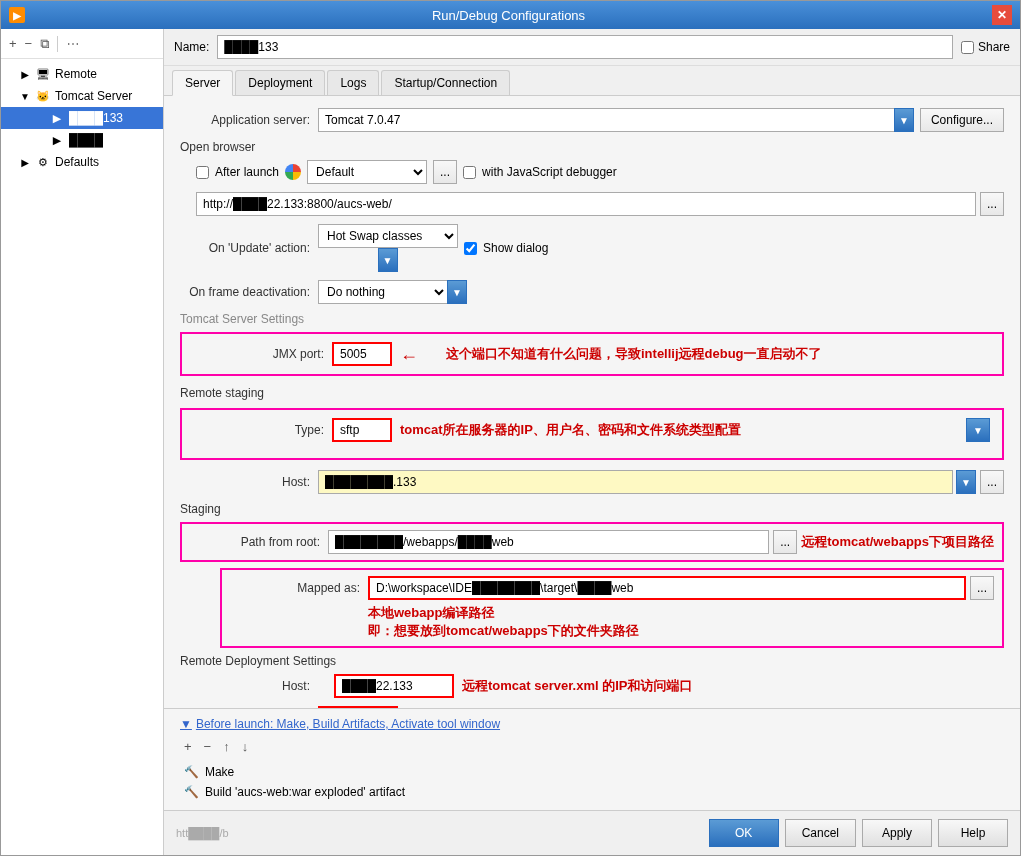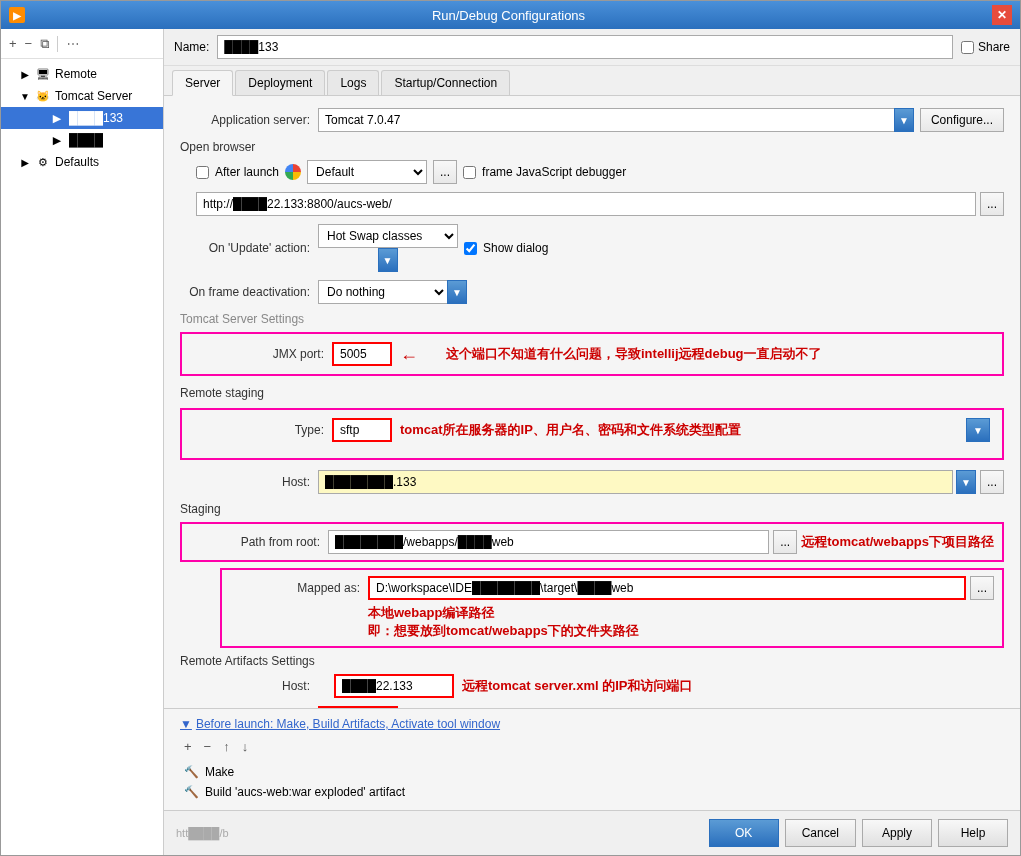--- a/index.html
+++ b/index.html
@@ -189,21 +189,21 @@
           <input type="checkbox" style="">
           <span class="checkbox-label">After launch</span>
           <div class="green-chrome"></div>
           <div style="display:flex;align-items:center;position:relative;">
             <select class="form-select">
               <option>Default</option>
             </select>
           </div>
           <button class="ellipsis-btn">...</button>
           <input type="checkbox" style="">
-          <span class="checkbox-label">frame JavaScript debugger</span>
+          <span class="checkbox-label">with JavaScript debugger</span>
         </div>
 
         <div class="url-row" style="padding-left:16px;">
           <input class="url-input" type="text" value="http://████22.133:8800/aucs-web/" style="flex: 1 1 0%; height: 24px; border: 1px solid rgb(170, 170, 170); padding: 2px 6px; font-size: 12px; background: white;">
           <button class="ellipsis-btn">...</button>
         </div>
 
         <div class="form-row" style="margin-top:8px;">
           <span class="form-label">On 'Update' action:</span>
           <div style="display:flex;align-items:center;gap:6px;">
@@ -294,21 +294,21 @@
               </div>
             </div>
             <div style="margin-left:138px;margin-top:4px;">
               <div class="mapped-annotation">本地webapp编译路径</div>
               <div class="mapped-annotation">即：想要放到tomcat/webapps下的文件夹路径</div>
             </div>
           </div>
         </div>
 
         <div style="margin-top:6px;">
-          <div class="section-label">Remote Artifacts Settings</div>
+          <div class="section-label">Remote Deployment Settings</div>
           <div class="form-row">
             <span class="form-label">Host:</span>
             <div style="display:flex;flex:1;align-items:center;gap:8px;margin-left:16px;">
               <input class="form-input" type="text" value="████22.133" style="width: 120px; height: 24px; border: 2px solid rgb(255, 0, 0); padding: 2px 6px; font-size: 12px; background: white;">
               <span class="annotation-text">远程tomcat server.xml 的IP和访问端口</span>
             </div>
           </div>
           <div class="form-row">
             <span class="form-label">Port:</span>
             <input class="form-input" type="text" value="8800" style="width: 80px; height: 24px; border: 2px solid rgb(255, 0, 0); padding: 2px 6px; font-size: 12px; background: #fef9c3;">

